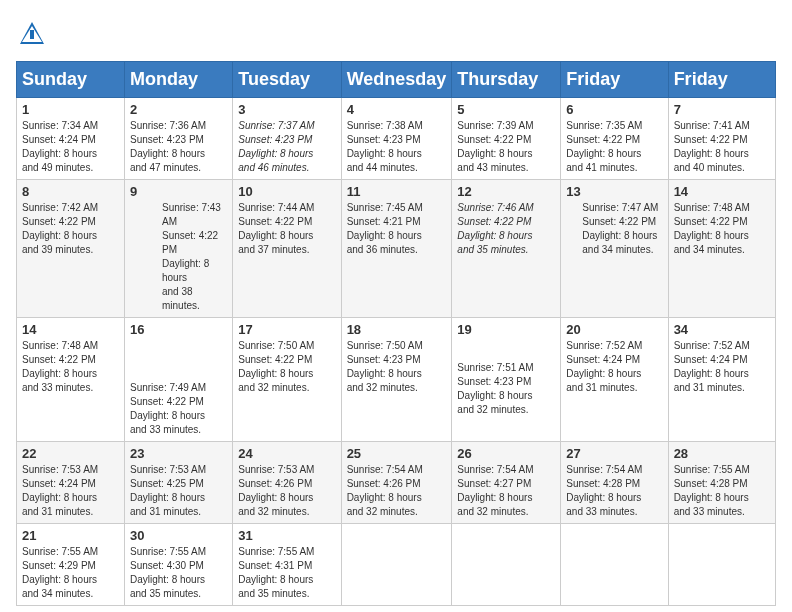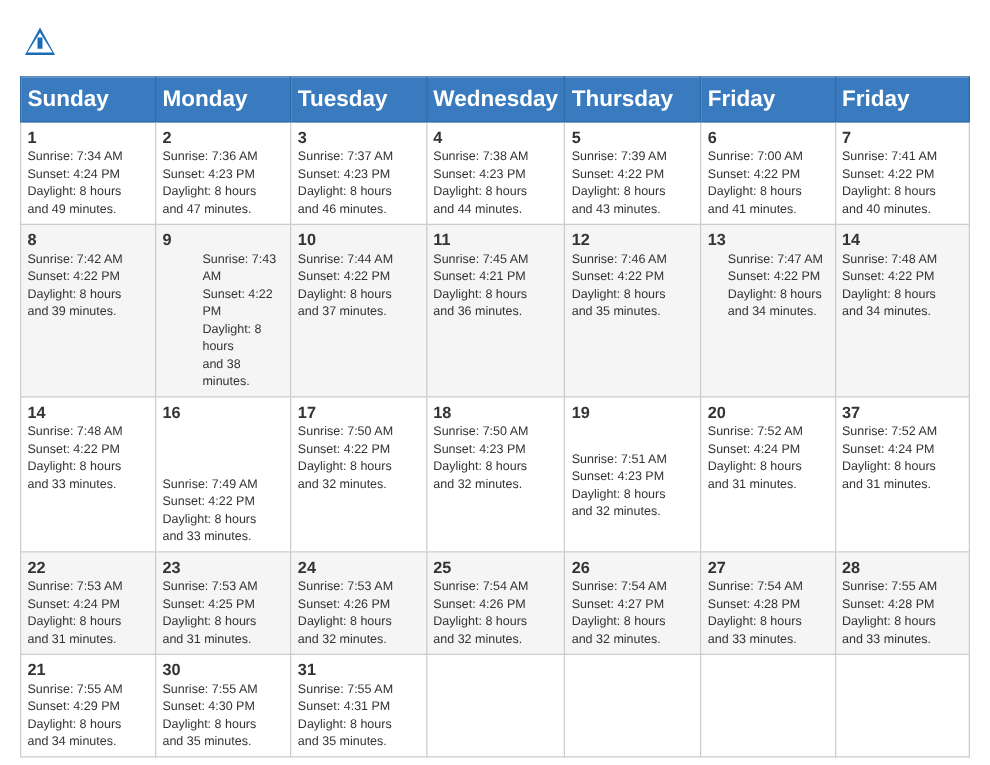--- a/index.html
+++ b/index.html
@@ -135,42 +135,42 @@
         </td>
         <td>
           <span class="day-number">2</span>
           <div class="day-info" style="white-space: pre-line;">Sunrise: 7:36 AM
 Sunset: 4:23 PM
 Daylight: 8 hours
 and 47 minutes.</div>
         </td>
         <td>
           <span class="day-number">3</span>
-          <div class="day-info" style="white-space: pre-line;">Sunrise: 7:37 AM
+          <div class="day-info" style="white-space: pre-line; font-style: italic;">Sunrise: 7:37 AM
 Sunset: 4:23 PM
 Daylight: 8 hours
 and 46 minutes.</div>
         </td>
         <td>
           <span class="day-number">4</span>
           <div class="day-info" style="white-space: pre-line;">Sunrise: 7:38 AM
 Sunset: 4:23 PM
 Daylight: 8 hours
 and 44 minutes.</div>
         </td>
         <td>
           <span class="day-number">5</span>
           <div class="day-info" style="white-space: pre-line;">Sunrise: 7:39 AM
 Sunset: 4:22 PM
 Daylight: 8 hours
 and 43 minutes.</div>
         </td>
         <td>
           <span class="day-number">6</span>
-          <div class="day-info" style="white-space: pre-line;">Sunrise: 7:00 AM
+          <div class="day-info" style="white-space: pre-line;">Sunrise: 7:35 AM
 Sunset: 4:22 PM
 Daylight: 8 hours
 and 41 minutes.</div>
         </td>
         <td>
           <span class="day-number">7</span>
           <div class="day-info" style="white-space: pre-line;">Sunrise: 7:41 AM
 Sunset: 4:22 PM
 Daylight: 8 hours
 and 40 minutes.</div>
@@ -200,21 +200,21 @@
         </td>
         <td>
           <span class="day-number">11</span>
           <div class="day-info" style="white-space: pre-line;">Sunrise: 7:45 AM
 Sunset: 4:21 PM
 Daylight: 8 hours
 and 36 minutes.</div>
         </td>
         <td>
           <span class="day-number">12</span>
-          <div class="day-info" style="white-space: pre-line;">Sunrise: 7:46 AM
+          <div class="day-info" style="white-space: pre-line; font-style: italic;">Sunrise: 7:46 AM
 Sunset: 4:22 PM
 Daylight: 8 hours
 and 35 minutes.</div>
         </td>
         <td>
           <span class="day-number">13</span>
           <div class="day-info" style="white-space: pre-line; margin-left: 16px;">Sunrise: 7:47 AM
 Sunset: 4:22 PM
 Daylight: 8 hours
 and 34 minutes.</div>
@@ -264,21 +264,21 @@
 and 32 minutes.</div>
         </td>
         <td>
           <span class="day-number">20</span>
           <div class="day-info" style="white-space: pre-line;">Sunrise: 7:52 AM
 Sunset: 4:24 PM
 Daylight: 8 hours
 and 31 minutes.</div>
         </td>
         <td>
-          <span class="day-number">37</span>
+          <span class="day-number">34</span>
           <div class="day-info" style="white-space: pre-line;">Sunrise: 7:52 AM
 Sunset: 4:24 PM
 Daylight: 8 hours
 and 31 minutes.</div>
         </td>
       </tr>
       <tr>
         <td>
           <span class="day-number">22</span>
           <div class="day-info" style="white-space: pre-line;">Sunrise: 7:53 AM

